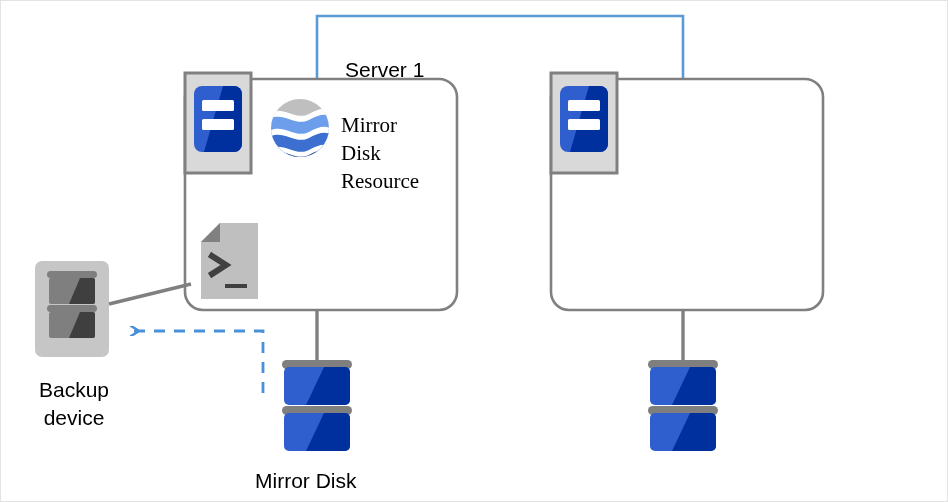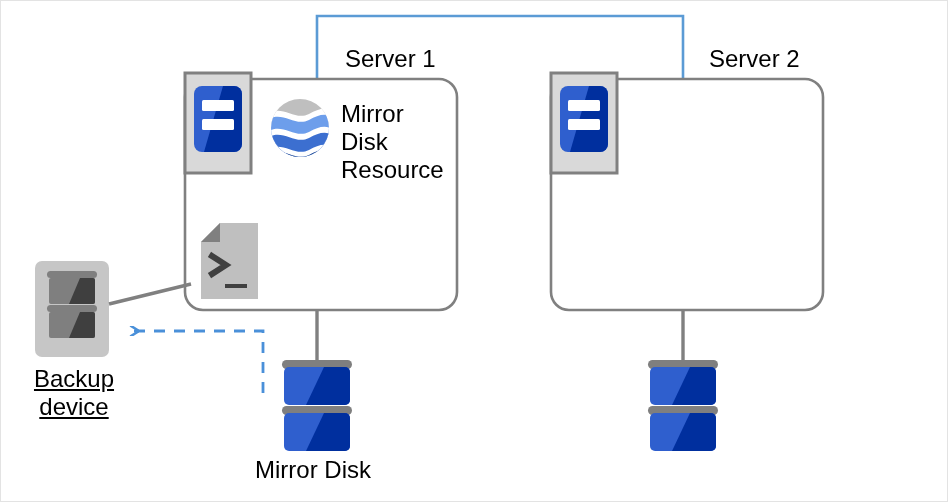--- a/index.html
+++ b/index.html
@@ -22,34 +22,35 @@
   #svg-layer {
     position: absolute;
     left: 0;
     top: 0;
     width: 948px;
     height: 502px;
   }
   .lbl {
     position: absolute;
     color: #000000;
-    font-size: 24px;
+    font-size: 21px;
     line-height: 28px;
     white-space: pre;
+    margin-top: 11px;
   }
   .lbl-center {
     text-align: center;
     white-space: pre-line;
   }
   #server1-title { left: 344px; top: 44px; }
   #server2-title { left: 708px; top: 44px; }
-  #mdr-label { left: 340px; top: 99px; white-space: pre-line; }
+  #mdr-label { left: 340px; top: 99px; white-space: pre-line; font-family: Liberation Serif, serif; }
   #tar-label  { left: 277px; top: 248px; }
   #mirrordisk-label { left: 254px; top: 455px; width: 140px; text-align: left; }
-  #backup-label { left: 8px; top: 364px; width: 130px; text-align: center; text-decoration: underline; }
+  #backup-label { left: 8px; top: 364px; width: 130px; text-align: center; }
 </style>
 </head>
 <body>
 
 <div id="canvas">
 
   <svg id="svg-layer" viewBox="0 0 948 502">
     <defs>
       <clipPath id="clip-globe">
         <circle cx="299" cy="127" r="29"></circle>
@@ -187,21 +188,20 @@
       <rect x="647" y="405" width="70" height="9" rx="4.5" fill="#7f7f7f"></rect>
       <rect x="649" y="412" width="66" height="38" rx="5" fill="#2f5fce"></rect>
       <g clip-path="url(#clip-disk-b2)">
         <path d="M 689 412 L 715 412 L 715 450 L 671 450 Z" fill="#002f9e"></path>
       </g>
     </g>
   </svg>
 
   <div class="lbl" id="server1-title">Server 1</div>
 
-  <div class="lbl" id="server2-title">Server 2</div>
 
   <div class="lbl" id="mdr-label">Mirror
 Disk
 Resource</div>
 
 
   <div class="lbl lbl-center" id="mirrordisk-label">Mirror Disk</div>
 
   <div class="lbl lbl-center" id="backup-label">Backup
 device</div>

